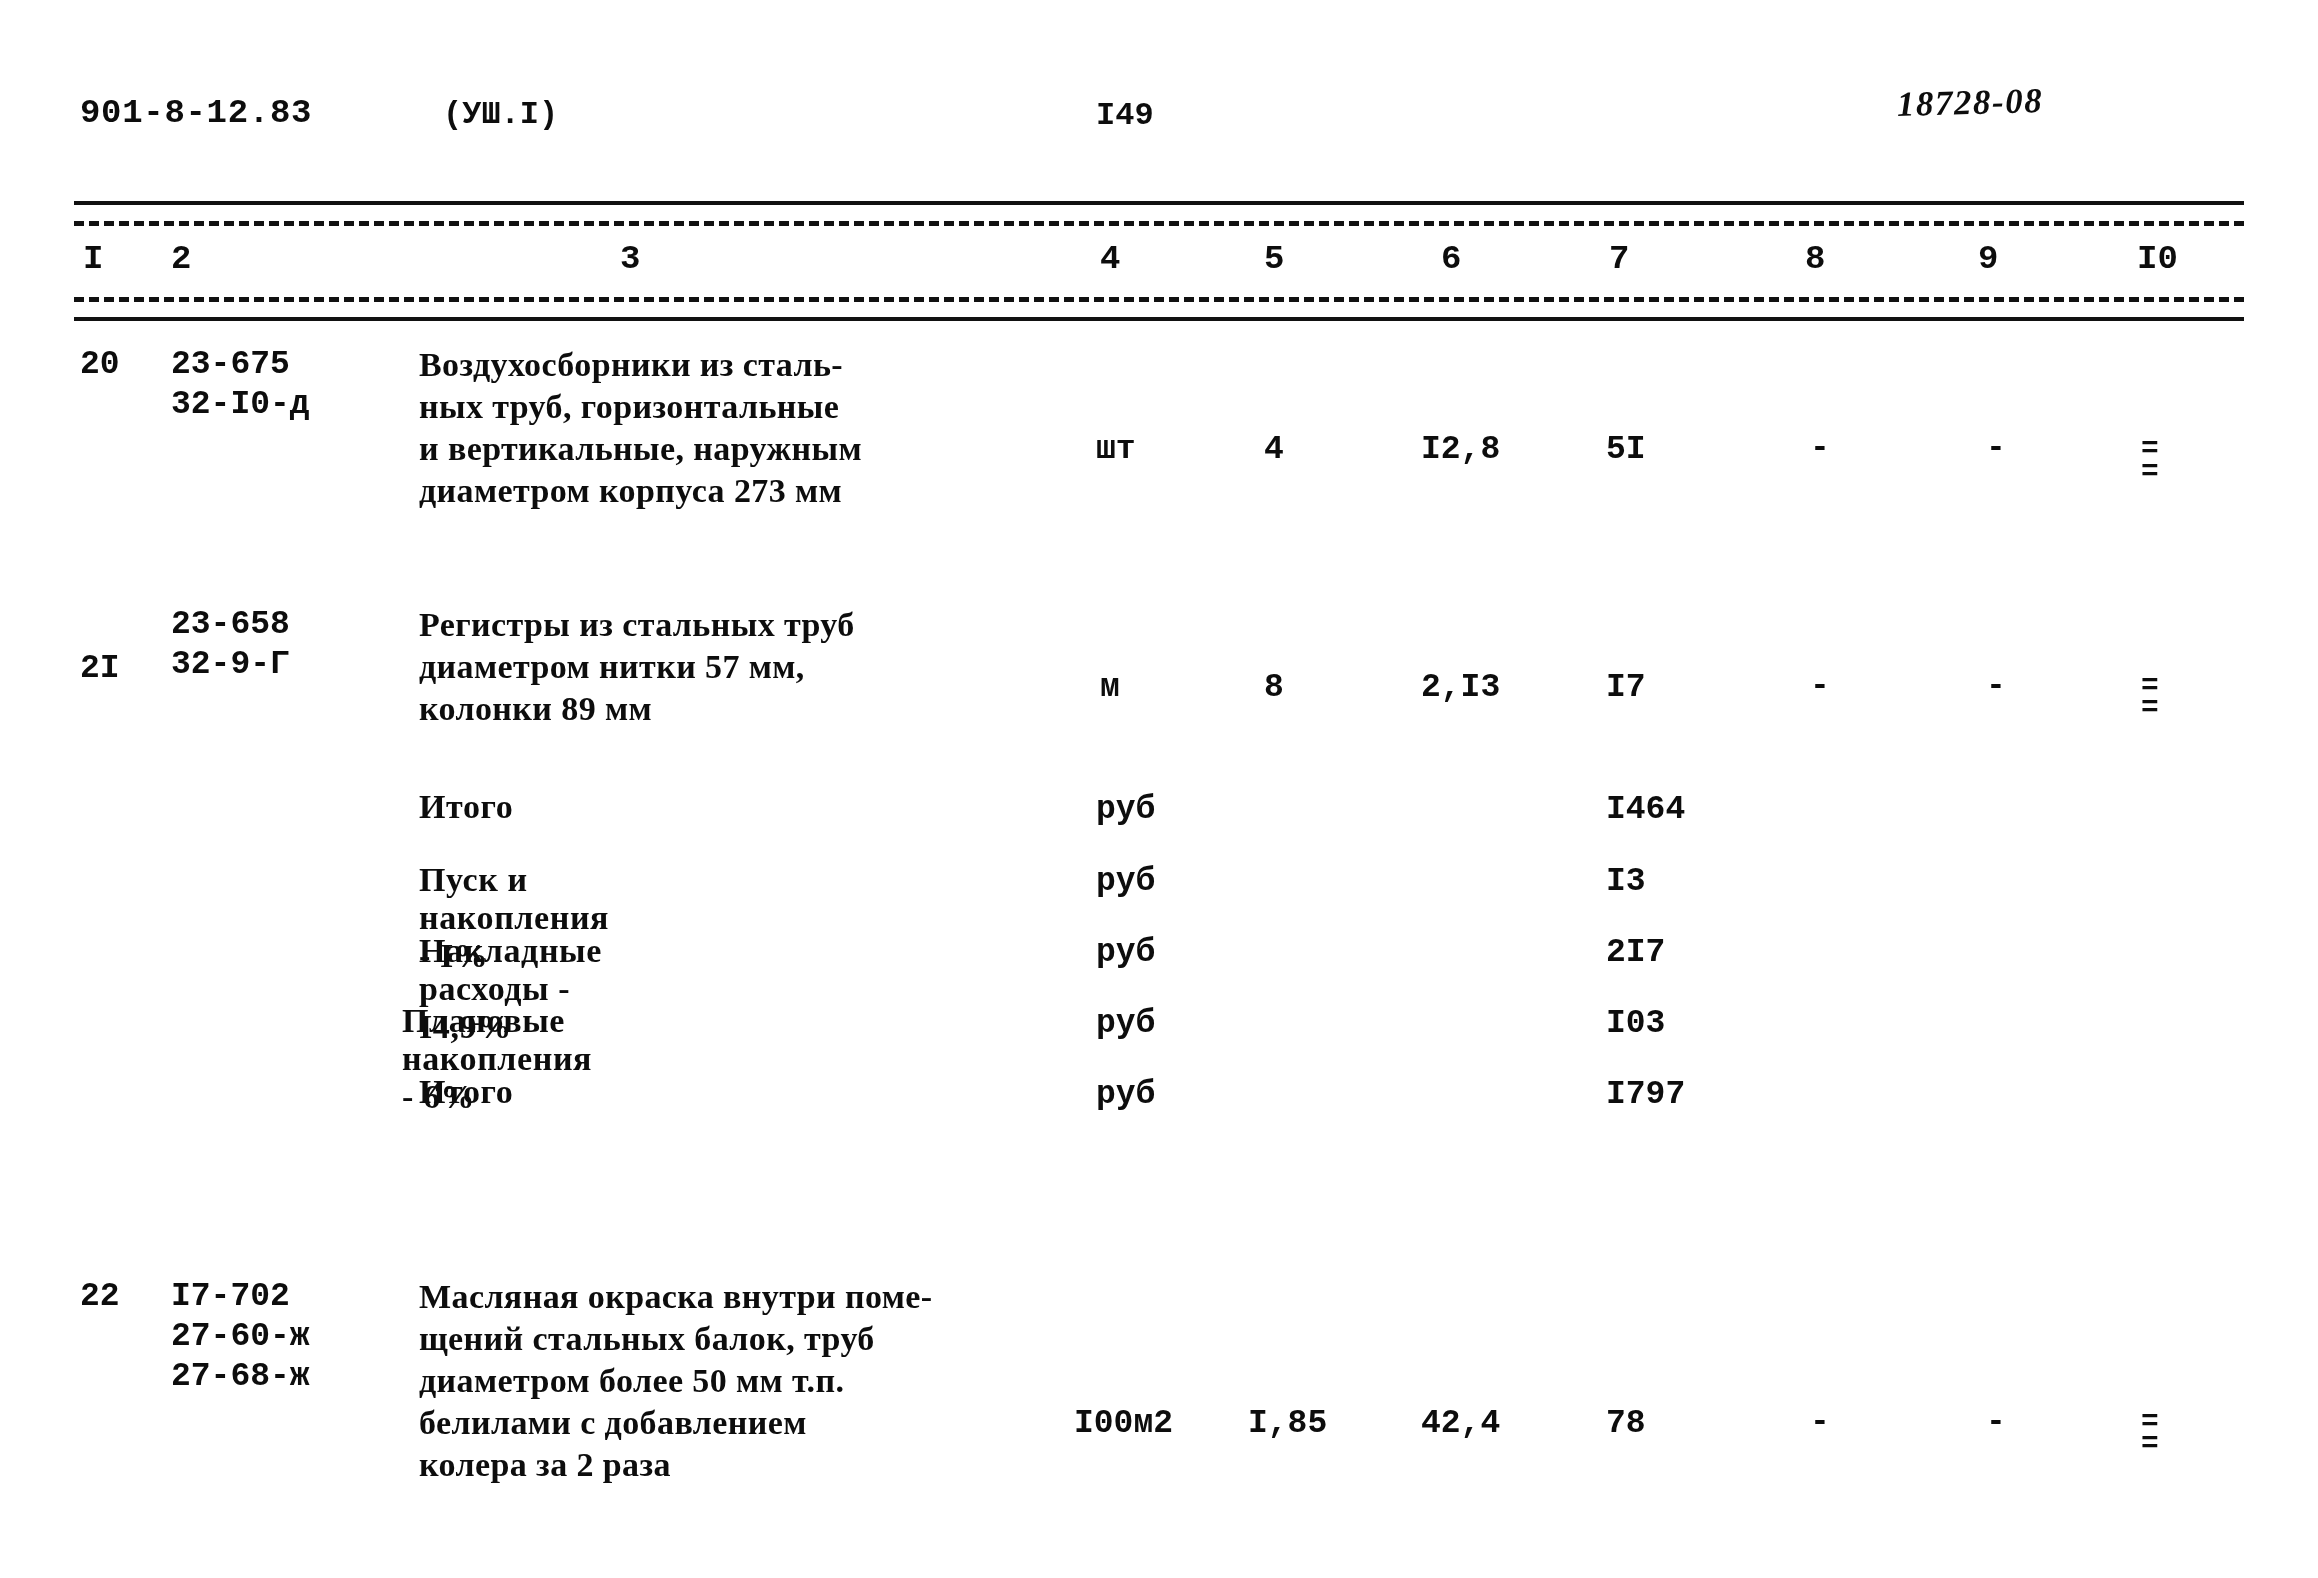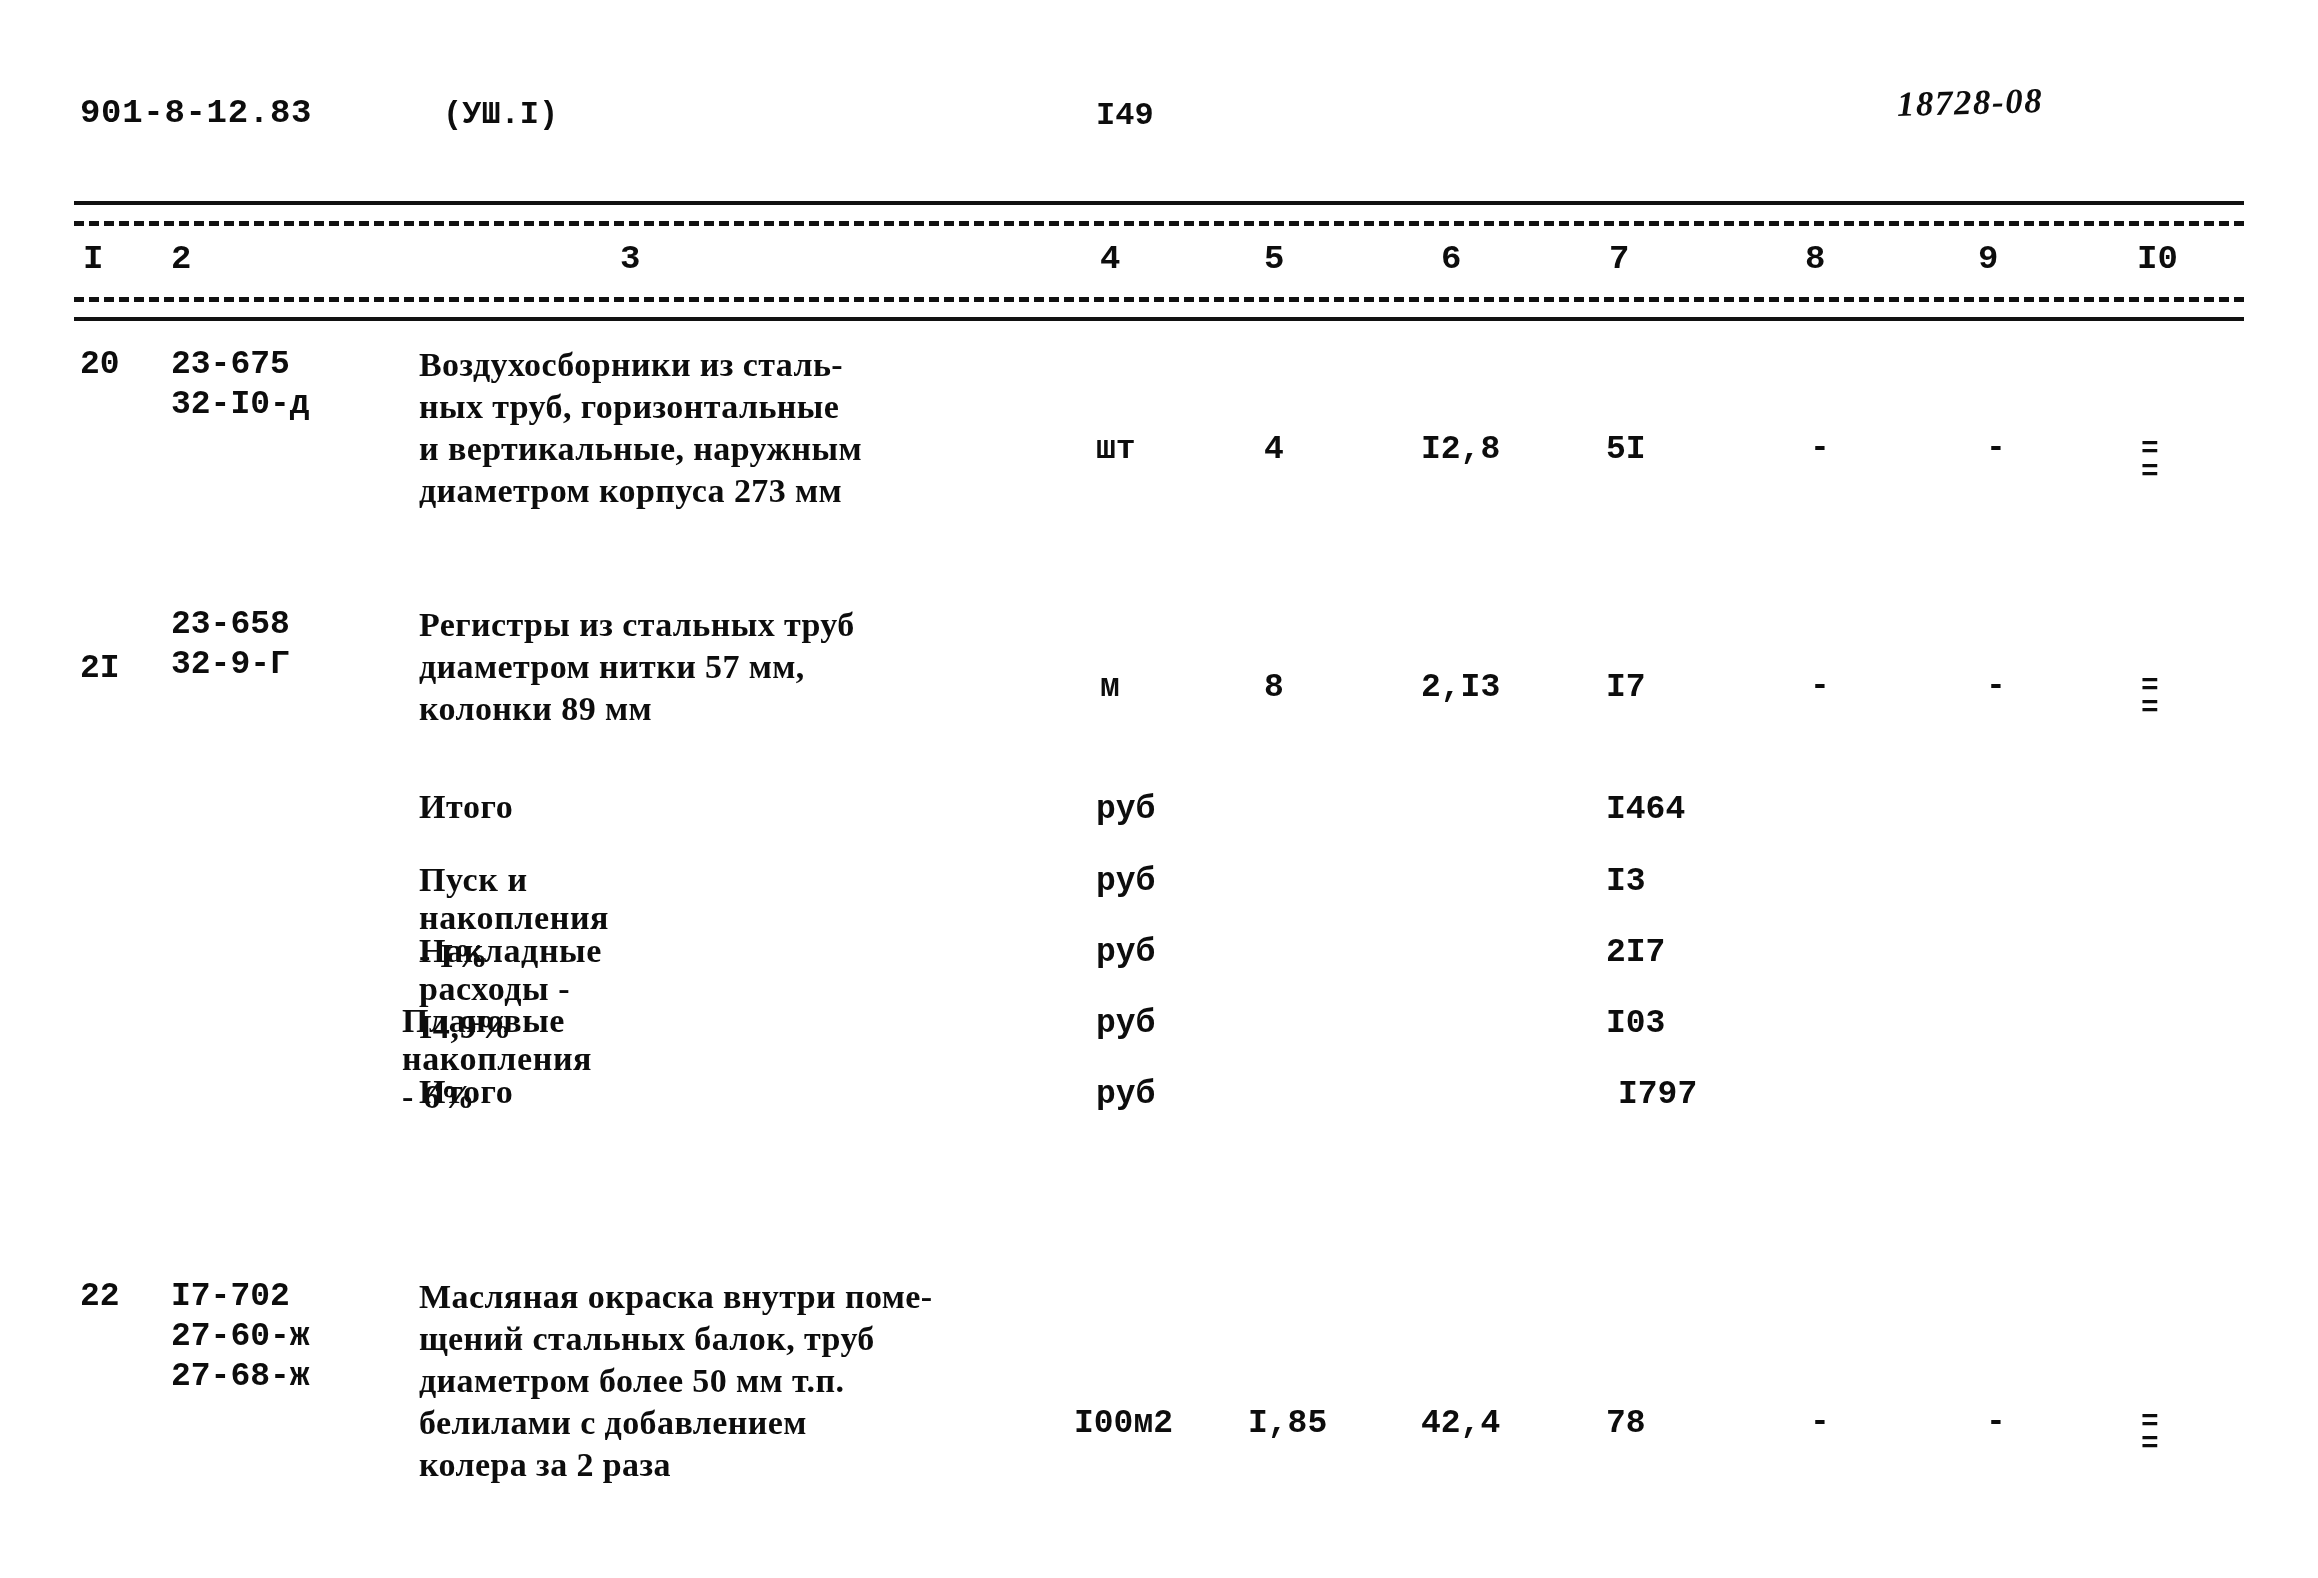--- a/index.html
+++ b/index.html
@@ -208,21 +208,21 @@
     <div class="totals-label" style="left:419px; top:932px;">Накладные расходы - I4,9%</div>
     <div class="cell" style="left:1096px; top:933px;">руб</div>
     <div class="cell" style="left:1606px; top:933px;">2I7</div>
 
     <div class="totals-label" style="left:402px; top:1002px;">Плановые накопления - 6%</div>
     <div class="cell" style="left:1096px; top:1004px;">руб</div>
     <div class="cell" style="left:1606px; top:1004px;">I03</div>
 
     <div class="totals-label" style="left:419px; top:1073px;">Итого</div>
     <div class="cell" style="left:1096px; top:1075px;">руб</div>
-    <div class="cell" style="left:1606px; top:1075px;margin-left:12px;">I797</div>
+    <div class="cell" style="left:1606px; top:1075px;">I797</div>
   </div>
 
 
   <div class="row">
     <div class="cell" style="left:80px; top:1277px;">22</div>
     <div class="cell" style="left:171px; top:1277px;">I7-702</div>
     <div class="cell" style="left:171px; top:1317px;">27-60-ж</div>
     <div class="cell" style="left:171px; top:1357px;">27-68-ж</div>
 
     <div class="cell desc" style="left:419px; top:1276px;">Масляная окраска внутри поме-</div>

